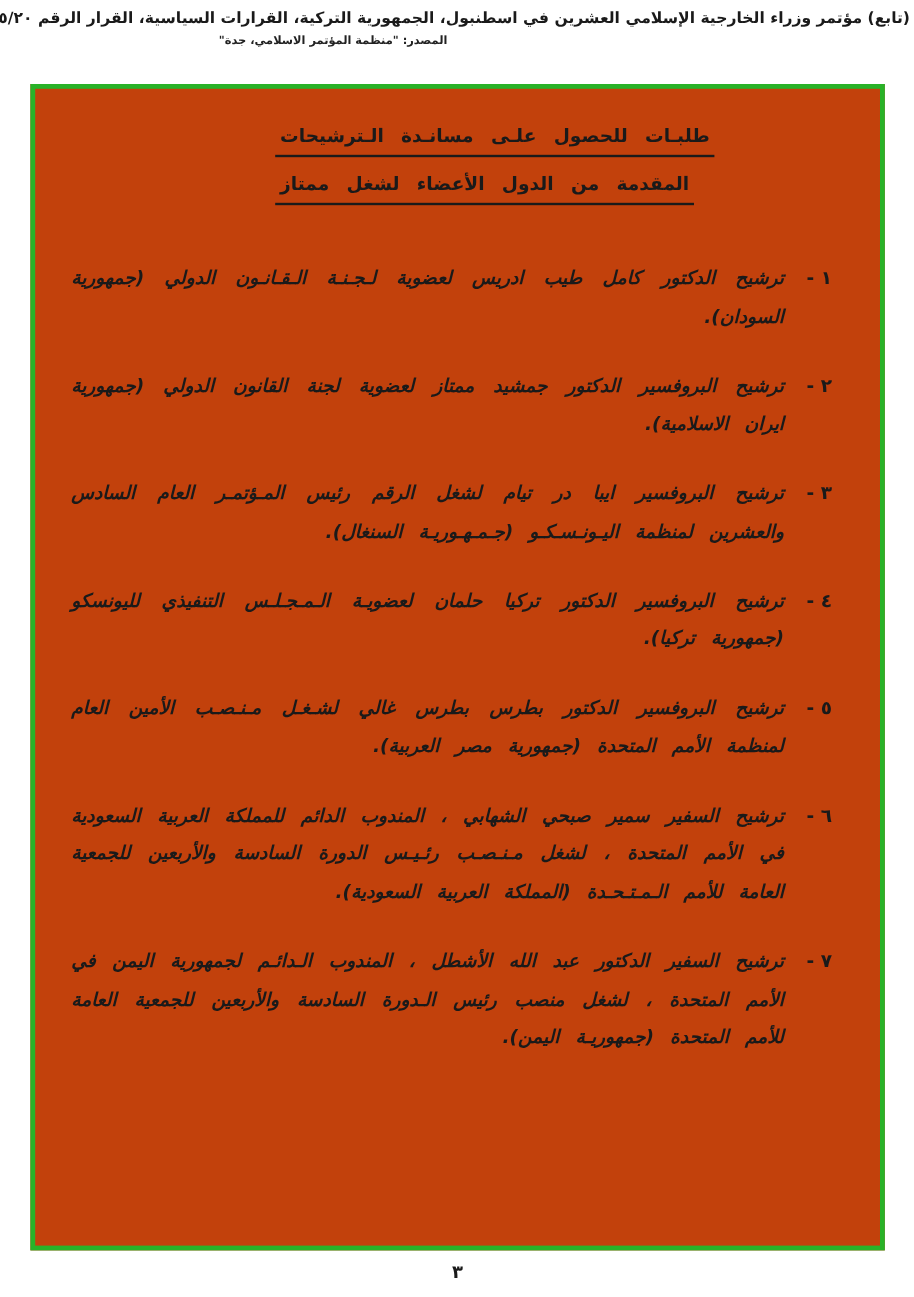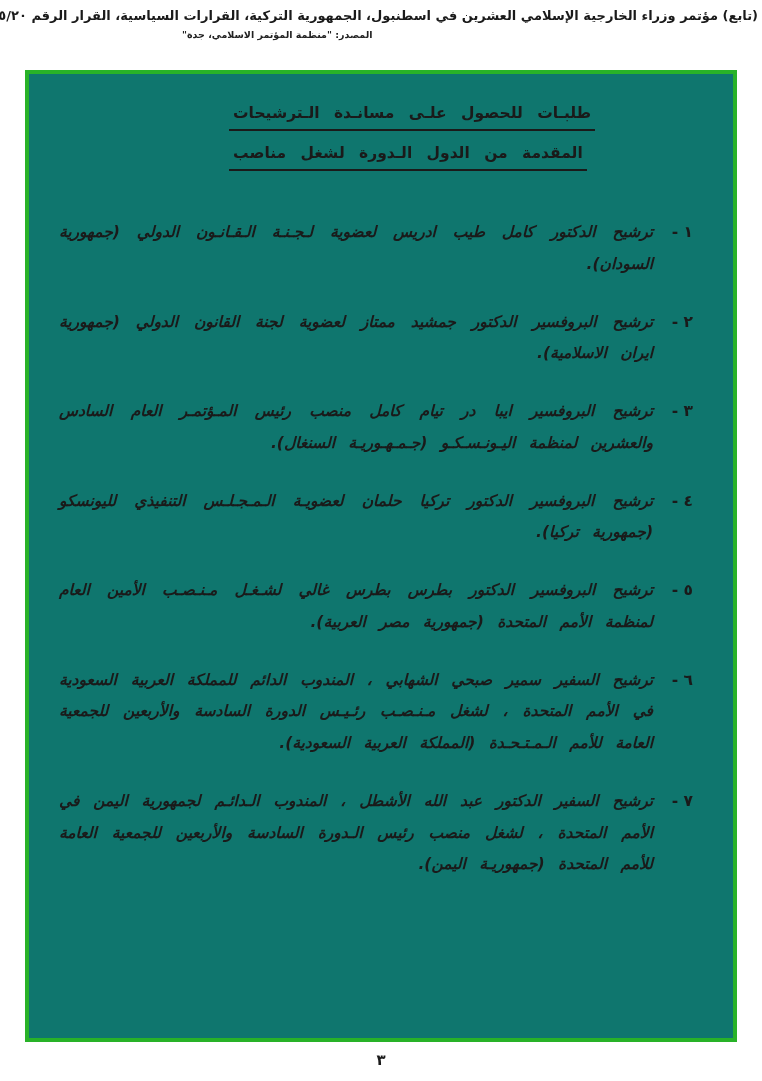--- a/index.html
+++ b/index.html
@@ -44,21 +44,21 @@
   }
 
   
   .green-box {
     position: absolute;
     left: 25px;
     top: 70px;
     width: 712px;
     height: 972px;
     border: 4px solid #28b228;
-    background: #0f766e;
+    background: #c2410c;
     padding: 26px 40px 8px 30px;
     overflow: hidden;
   }
 
   
   .doc-title {
     width: fit-content;
     margin: 4px auto 42px 170px;
     font-size: 15.5px;
     font-weight: 700;
@@ -115,38 +115,38 @@
 
   <div class="header">
     <div class="header-line1">(تابع) مؤتمر وزراء الخارجية الإسلامي العشرين في اسطنبول، الجمهورية التركية، القرارات السياسية، القرار الرقم ٣٥/٢٠-س</div>
     <div class="header-line2">المصدر: "منظمة المؤتمر الاسلامي، جدة"</div>
   </div>
 
   <div class="green-box">
 
     <div class="doc-title">
       <div class="title-line">طلبـات للحصول علـى مسانـدة الـترشيحات</div>
-      <div class="title-line">المقدمة من الدول الـدورة لشغل مناصب</div>
+      <div class="title-line">المقدمة من الدول الأعضاء لشغل ممتاز</div>
     </div>
 
     <div class="items">
 
       <div class="item">
         <span class="num">١ -</span>
         <p class="txt">ترشيح الدكتور كامل طيب ادريس لعضوية لـجـنـة الـقـانـون الدولي (جمهورية السودان).</p>
       </div>
 
       <div class="item">
         <span class="num">٢ -</span>
         <p class="txt">ترشيح البروفسير الدكتور جمشيد ممتاز لعضوية لجنة القانون الدولي (جمهورية ايران الاسلامية).</p>
       </div>
 
       <div class="item">
         <span class="num">٣ -</span>
-        <p class="txt">ترشيح البروفسير ايبا در تيام كامل منصب رئيس المـؤتمـر العام السادس والعشرين لمنظمة اليـونـسـكـو (جـمـهـوريـة السنغال).</p>
+        <p class="txt">ترشيح البروفسير ايبا در تيام لشغل الرقم رئيس المـؤتمـر العام السادس والعشرين لمنظمة اليـونـسـكـو (جـمـهـوريـة السنغال).</p>
       </div>
 
       <div class="item">
         <span class="num">٤ -</span>
         <p class="txt">ترشيح البروفسير الدكتور تركيا حلمان لعضويـة الـمـجـلـس التنفيذي لليونسكو (جمهورية تركيا).</p>
       </div>
 
       <div class="item">
         <span class="num">٥ -</span>
         <p class="txt">ترشيح البروفسير الدكتور بطرس بطرس غالي لشـغـل مـنـصـب الأمين العام لمنظمة الأمم المتحدة (جمهورية مصر العربية).</p>

